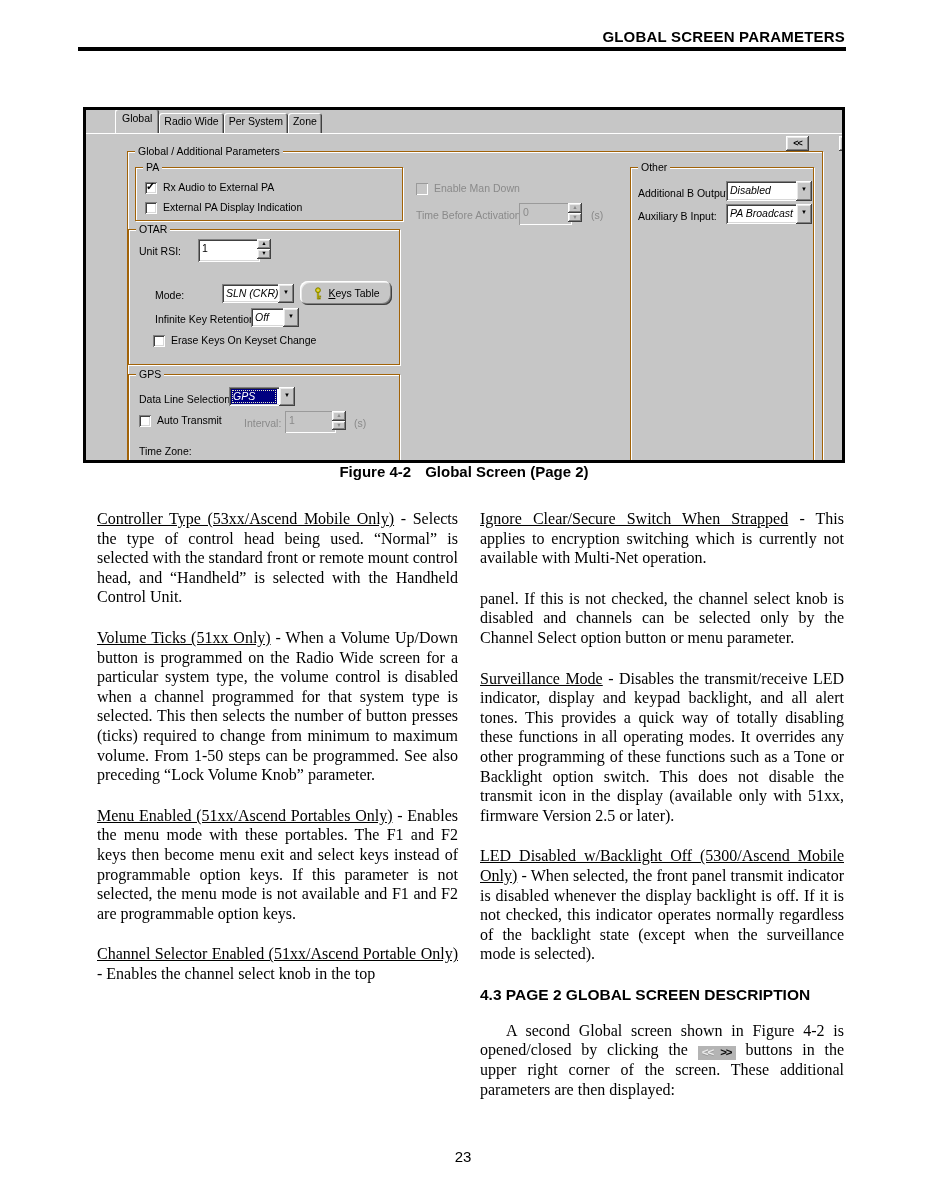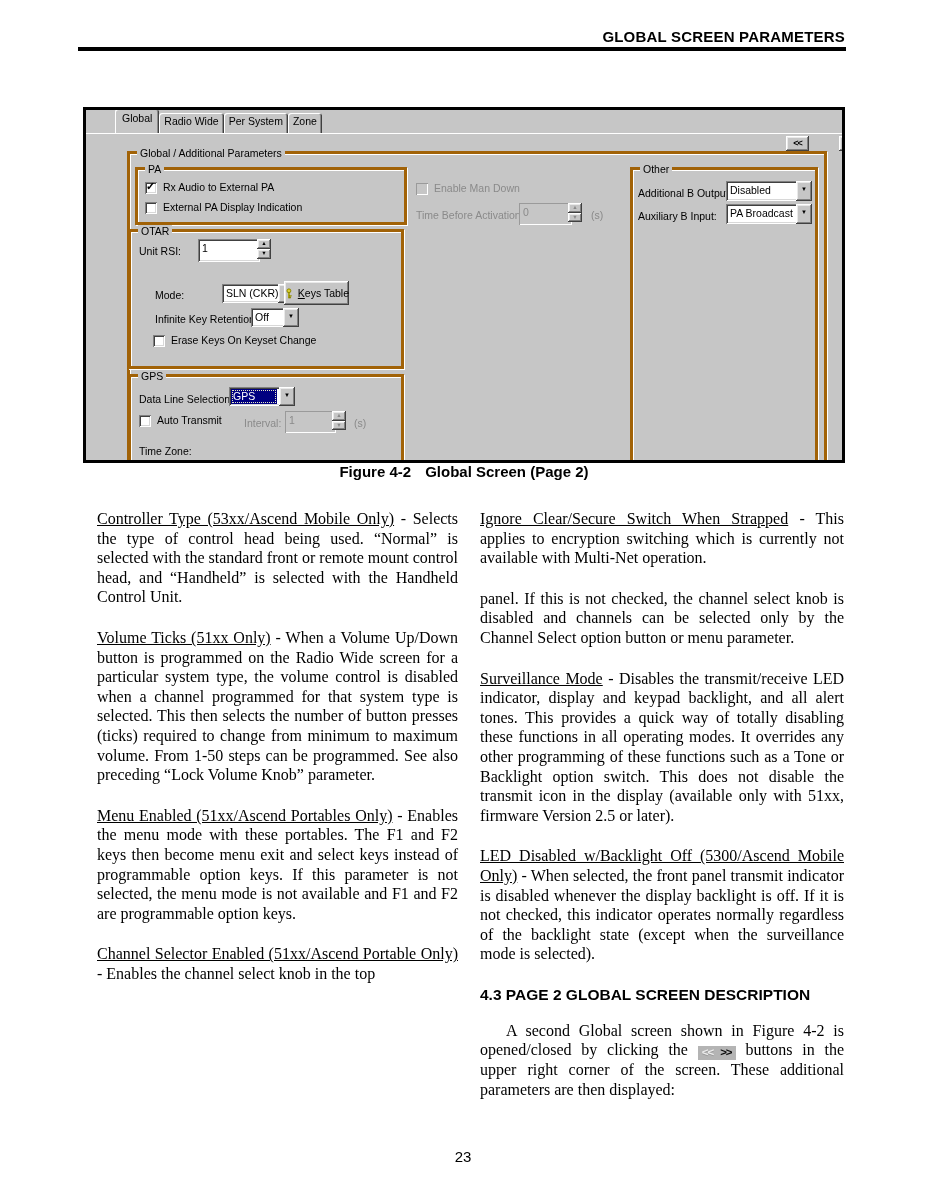--- a/index.html
+++ b/index.html
@@ -23,38 +23,38 @@
   .cap .cap-title{margin-left:14px;}
 
   .g3{background:#c6c6c6;
       box-shadow:inset -1px -1px 0 #404040,inset 1px 1px 0 #fff,
                  inset -2px -2px 0 #808080,inset 2px 2px 0 #e9e9e9;}
   .sunk{background:#fff;
         box-shadow:inset 1px 1px 0 #808080,inset -1px -1px 0 #fff,
                    inset 2px 2px 0 #404040,inset -2px -2px 0 #d8d8d8;}
   .sunk.dis{background:#c6c6c6;color:#8a8a8a;
         box-shadow:inset 1px 1px 0 #9a9a9a,inset -1px -1px 0 #fff;}
-  .grp{border:3px solid #a16207;box-shadow:inset 1px 1px 0 #fff,1px 1px 0 #fff;}
+  .grp{border:1px solid #a16207;box-shadow:inset 1px 1px 0 #fff,1px 1px 0 #fff;}
   .grp-t{position:absolute;top:-7px;left:7px;background:#c6c6c6;
          padding:0 3px;white-space:nowrap;}
   .gray{color:#8a8a8a;}
 
   .tabrow{left:29px;top:2px;height:21px;display:flex;align-items:flex-end;}
   .tab{height:18px;padding:2px 5px 0;background:#c6c6c6;white-space:nowrap;
        border-radius:3px 3px 0 0;position:relative;z-index:1;
        box-shadow:inset 1px 1px 0 #fff,inset -1px 0 0 #404040,inset -2px 0 0 #8a8a8a;}
   .tab.active{height:21px;padding:3px 7px 0;z-index:3;}
   .tabline{left:0;top:23px;width:756px;height:1px;background:#fff;z-index:2;}
 
   .cb{display:flex;align-items:center;white-space:nowrap;}
   .cbbox{width:12px;height:12px;margin-right:6px;flex:0 0 12px;position:relative;}
   .cbbox .chk{position:absolute;left:1px;top:-2px;font-size:11px;font-weight:bold;}
   .cbbox.dis{background:#c6c6c6;}
 
-  .combo{display:flex;height:19px;}
+  .combo{display:flex;height:19px;font-style:italic;}
   .combo .val{flex:1;padding:3px 0 0 4px;overflow:hidden;white-space:nowrap;}
   .combo .val.sel{background:#000080;color:#fff;outline:1px dotted #e7e7c0;
                   outline-offset:-2px;margin:2px;padding:1px 0 0 2px;}
   .combo .cbtn{width:16px;flex:0 0 16px;text-align:center;}
   .combo .cbtn .arr{font-size:6px;line-height:17px;display:block;}
 
   .spin{display:flex;flex-direction:column;width:14px;}
   .spin .sb{flex:1;text-align:center;overflow:hidden;}
   .spin .sb span{font-size:5.5px;line-height:8px;display:block;}
   .spin.dis .sb span{color:#8a8a8a;}
@@ -132,21 +132,21 @@
       </span>
   </div>
 
   <div class="abs" style="left:69px;top:179px;">Mode:</div>
   <div class="abs combo sunk" style="left:136px;top:174px;width:72px;">
     <span class="val">SLN (CKR)</span>
     <span class="cbtn g3">
         <span class="arr">▼</span>
       </span>
   </div>
-  <div class="abs g3 pushbtn" style="left:198px;top:171px;width:65px;height:24px;">
+  <div class="abs g3 pushbtn" style="left:214px;top:171px;width:92px;height:24px;border-radius:8px;">
     <svg width="12" height="13" viewBox="0 0 12 13">
       <circle cx="6" cy="3.2" r="2.4" fill="#ddd000" stroke="#7e7a00" stroke-width="1"></circle>
       <circle cx="6" cy="3.2" r="0.8" fill="#c6c6c6"></circle>
       <rect x="5.2" y="5.4" width="1.6" height="6.6" fill="#ddd000" stroke="#7e7a00" stroke-width="0.6"></rect>
       <rect x="6.8" y="9" width="2" height="1.1" fill="#ddd000" stroke="#7e7a00" stroke-width="0.6"></rect>
       <rect x="6.8" y="11" width="1.5" height="1" fill="#ddd000" stroke="#7e7a00" stroke-width="0.6"></rect>
     </svg>
     <span><u>K</u><span>eys Table</span></span>
   </div>
   <div class="abs" style="left:69px;top:203px;">Infinite Key Retention:</div>

